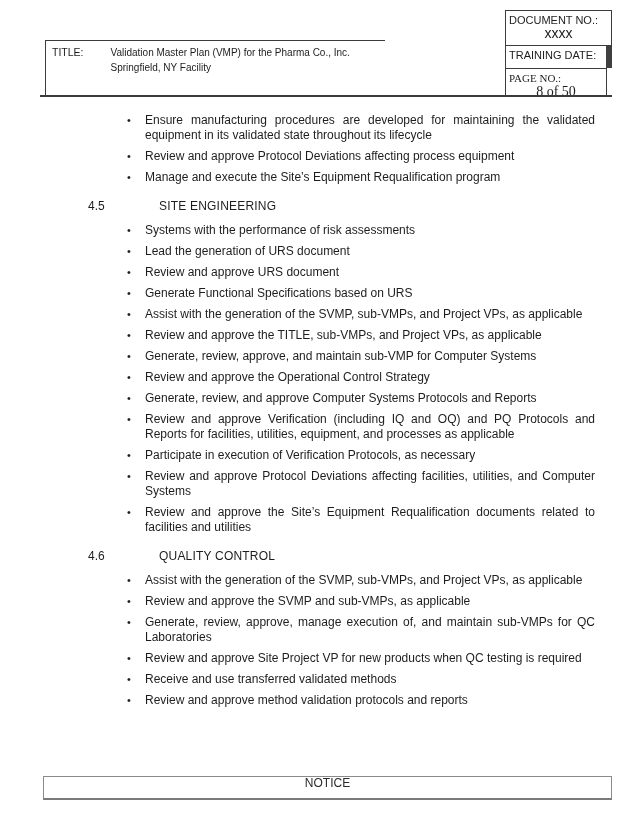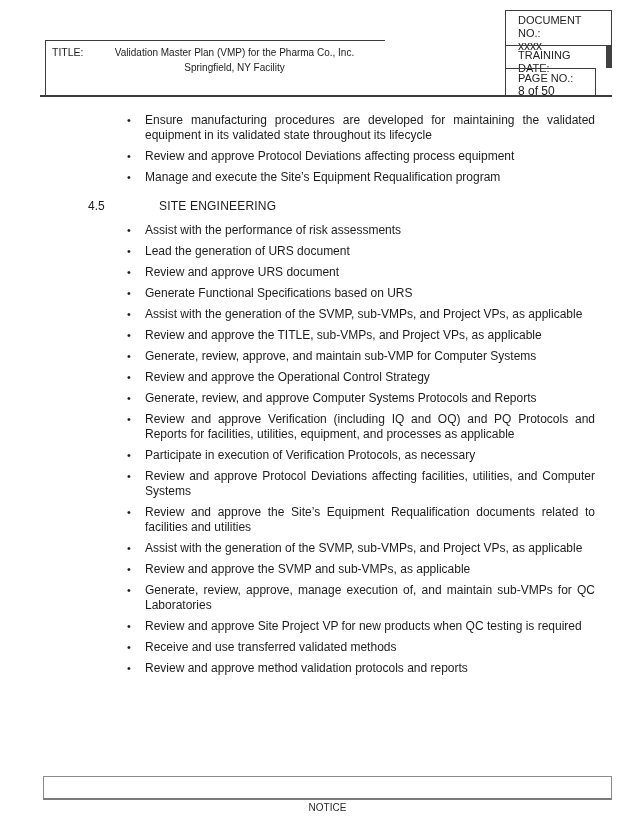--- a/index.html
+++ b/index.html
@@ -9,39 +9,39 @@
     width: 638px;
     height: 826px;
     background: #ffffff;
     font-family: "Liberation Sans", "DejaVu Sans", sans-serif;
     color: #1d1d1d;
     overflow: hidden;
   }
 
   
   .hdr { position: relative; height: 98px; }
-  .cell { position: absolute; font-size: 11px; line-height: 13px; padding: 3px 12px; }
+  .cell { position: absolute; font-size: 11px; line-height: 13px; padding: 3px 3px; }
   .cell-title {
     left: 45px; top: 40px; width: 340px; height: 55px;
     border-top: 1px solid #3c3c3c; border-left: 1px solid #3c3c3c;
-    display: flex; gap: 9px; padding: 4px 6px; text-align: center;
+    display: flex; gap: 27px; padding: 4px 6px;
   }
   .title-label { font-size: 10.5px; line-height: 15px; flex: 0 0 auto; }
   .title-text  { font-size: 10px; line-height: 15px; width: 284px; }
   .cell-eff { left: 385px; top: 40px; width: 120px; height: 28px;
     border-top: 1px solid #3c3c3c; border-left: 1px solid #3c3c3c; }
   .cell-sup { left: 385px; top: 68px; width: 120px; height: 27px;
     border-top: 1px solid #3c3c3c; border-left: 1px solid #3c3c3c; }
   .cell-doc { left: 505px; top: 10px; width: 107px; height: 35px;
     border-top: 1px solid #3c3c3c; border-left: 1px solid #3c3c3c; border-right: 1px solid #3c3c3c; }
   .cell-trn { left: 505px; top: 45px; width: 107px; height: 23px;
     border-top: 1px solid #3c3c3c; border-left: 1px solid #3c3c3c; border-right: 6px solid #404040; }
-  .cell-pg  { left: 505px; top: 68px; width: 91px; height: 27px;
-    border-top: 1px solid #3c3c3c; border-left: 1px solid #3c3c3c; border-right: 1px solid #3c3c3c; }
-  .cell-val-center { text-align: left; font-size: 12px; }
+  .cell-pg  { left: 505px; top: 68px; width: 102px; height: 27px;
+    border-top: 1px solid #3c3c3c; border-left: 1px solid #3c3c3c; border-right: 1px solid #3c3c3c; font-family: Liberation Serif, serif; }
+  .cell-val-center { text-align: center; font-size: 14px; }
   .hdr-bottom-rule {
     position: absolute; left: 40px; top: 95px; width: 572px; height: 2px;
     background: #3c3c3c;
   }
 
   
   .doc-body {
     padding: 15px 43px 0 88px;
     font-size: 12px;
     line-height: 15px;
@@ -53,21 +53,21 @@
   .sec-head { margin: 14px 0 9px 0; }
   .sec-num { display: inline-block; width: 35px; }
   .sec-title { letter-spacing: 0.2px; margin-left: 36px; }
 
   
   .notice {
     position: absolute; left: 43px; top: 776px; width: 569px; height: 24px;
     border: 1px solid #8a8a8a; border-bottom: 2px solid #7a7a7a;
     text-align: center; padding-top: 2px;
   }
-  .notice-title { font-size: 10px; line-height: 9px; color: #2a2a2a; margin-top: 24px; }
+  .notice-title { font-size: 12px; line-height: 9px; color: #2a2a2a; }
   .notice-text  { font-size: 7.5px; line-height: 9px; color: #2a2a2a; }
 </style>
 </head>
 <body>
 
 <div class="page">
 
   <div class="hdr">
     <div class="cell cell-title">
       <span class="title-label">TITLE:</span>
@@ -104,21 +104,21 @@
         </li>
       </ul>
 
     <section>
       <div class="sec-head">
         <span class="sec-num">4.5</span><span class="sec-title">SITE ENGINEERING</span>
       </div>
       <ul class="bullets">
           <li class="bullet-item">
             <span class="dot">•</span>
-            <span class="btxt">Assist with the performance of risk assessments</span>
+            <span class="btxt">Systems with the performance of risk assessments</span>
           </li>
           <li class="bullet-item">
             <span class="dot">•</span>
             <span class="btxt">Lead the generation of URS document</span>
           </li>
           <li class="bullet-item">
             <span class="dot">•</span>
             <span class="btxt">Review and approve URS document</span>
           </li>
           <li class="bullet-item">
@@ -158,20 +158,23 @@
             <span class="btxt">Review and approve Protocol Deviations affecting facilities, utilities, and Computer Systems</span>
           </li>
           <li class="bullet-item">
             <span class="dot">•</span>
             <span class="btxt">Review and approve the Site’s Equipment Requalification documents related to facilities and utilities</span>
           </li>
         </ul>
     </section>
 
     <section>
+      <div class="sec-head">
+        <span class="sec-num">4.6</span><span class="sec-title">QUALITY CONTROL</span>
+      </div>
       <ul class="bullets">
           <li class="bullet-item">
             <span class="dot">•</span>
             <span class="btxt">Assist with the generation of the SVMP, sub-VMPs, and Project VPs, as applicable</span>
           </li>
           <li class="bullet-item">
             <span class="dot">•</span>
             <span class="btxt">Review and approve the SVMP and sub-VMPs, as applicable</span>
           </li>
           <li class="bullet-item">

